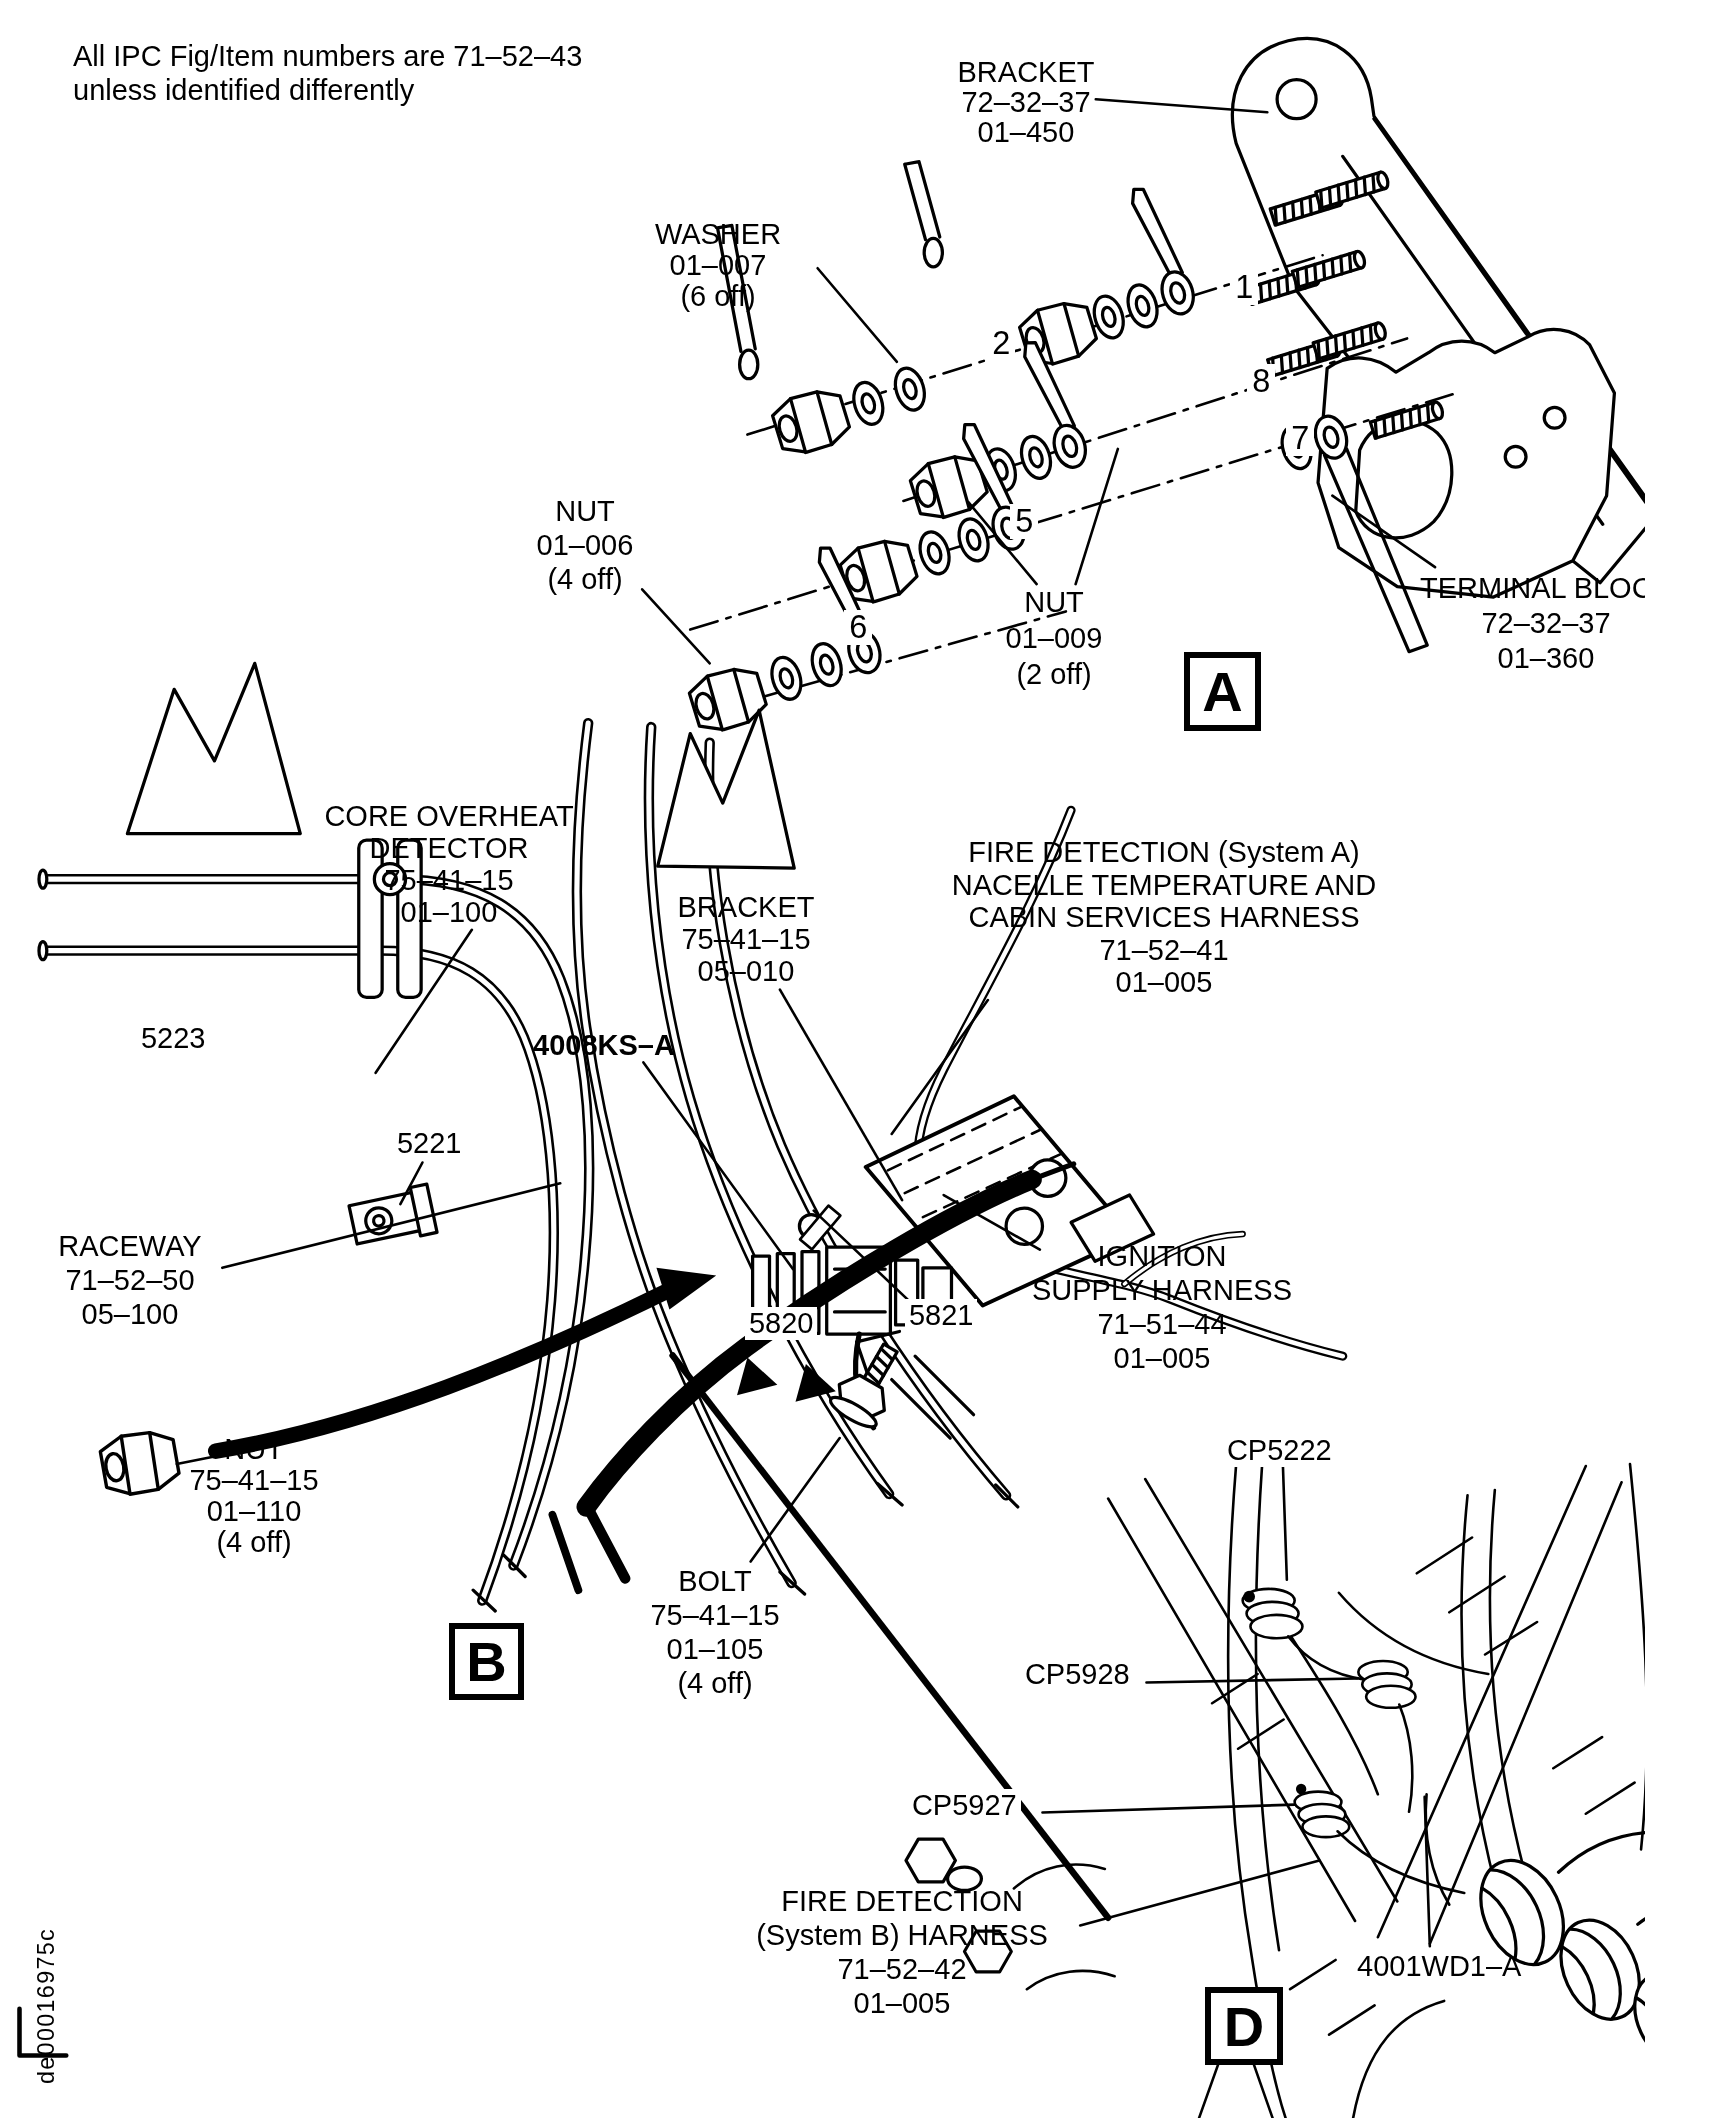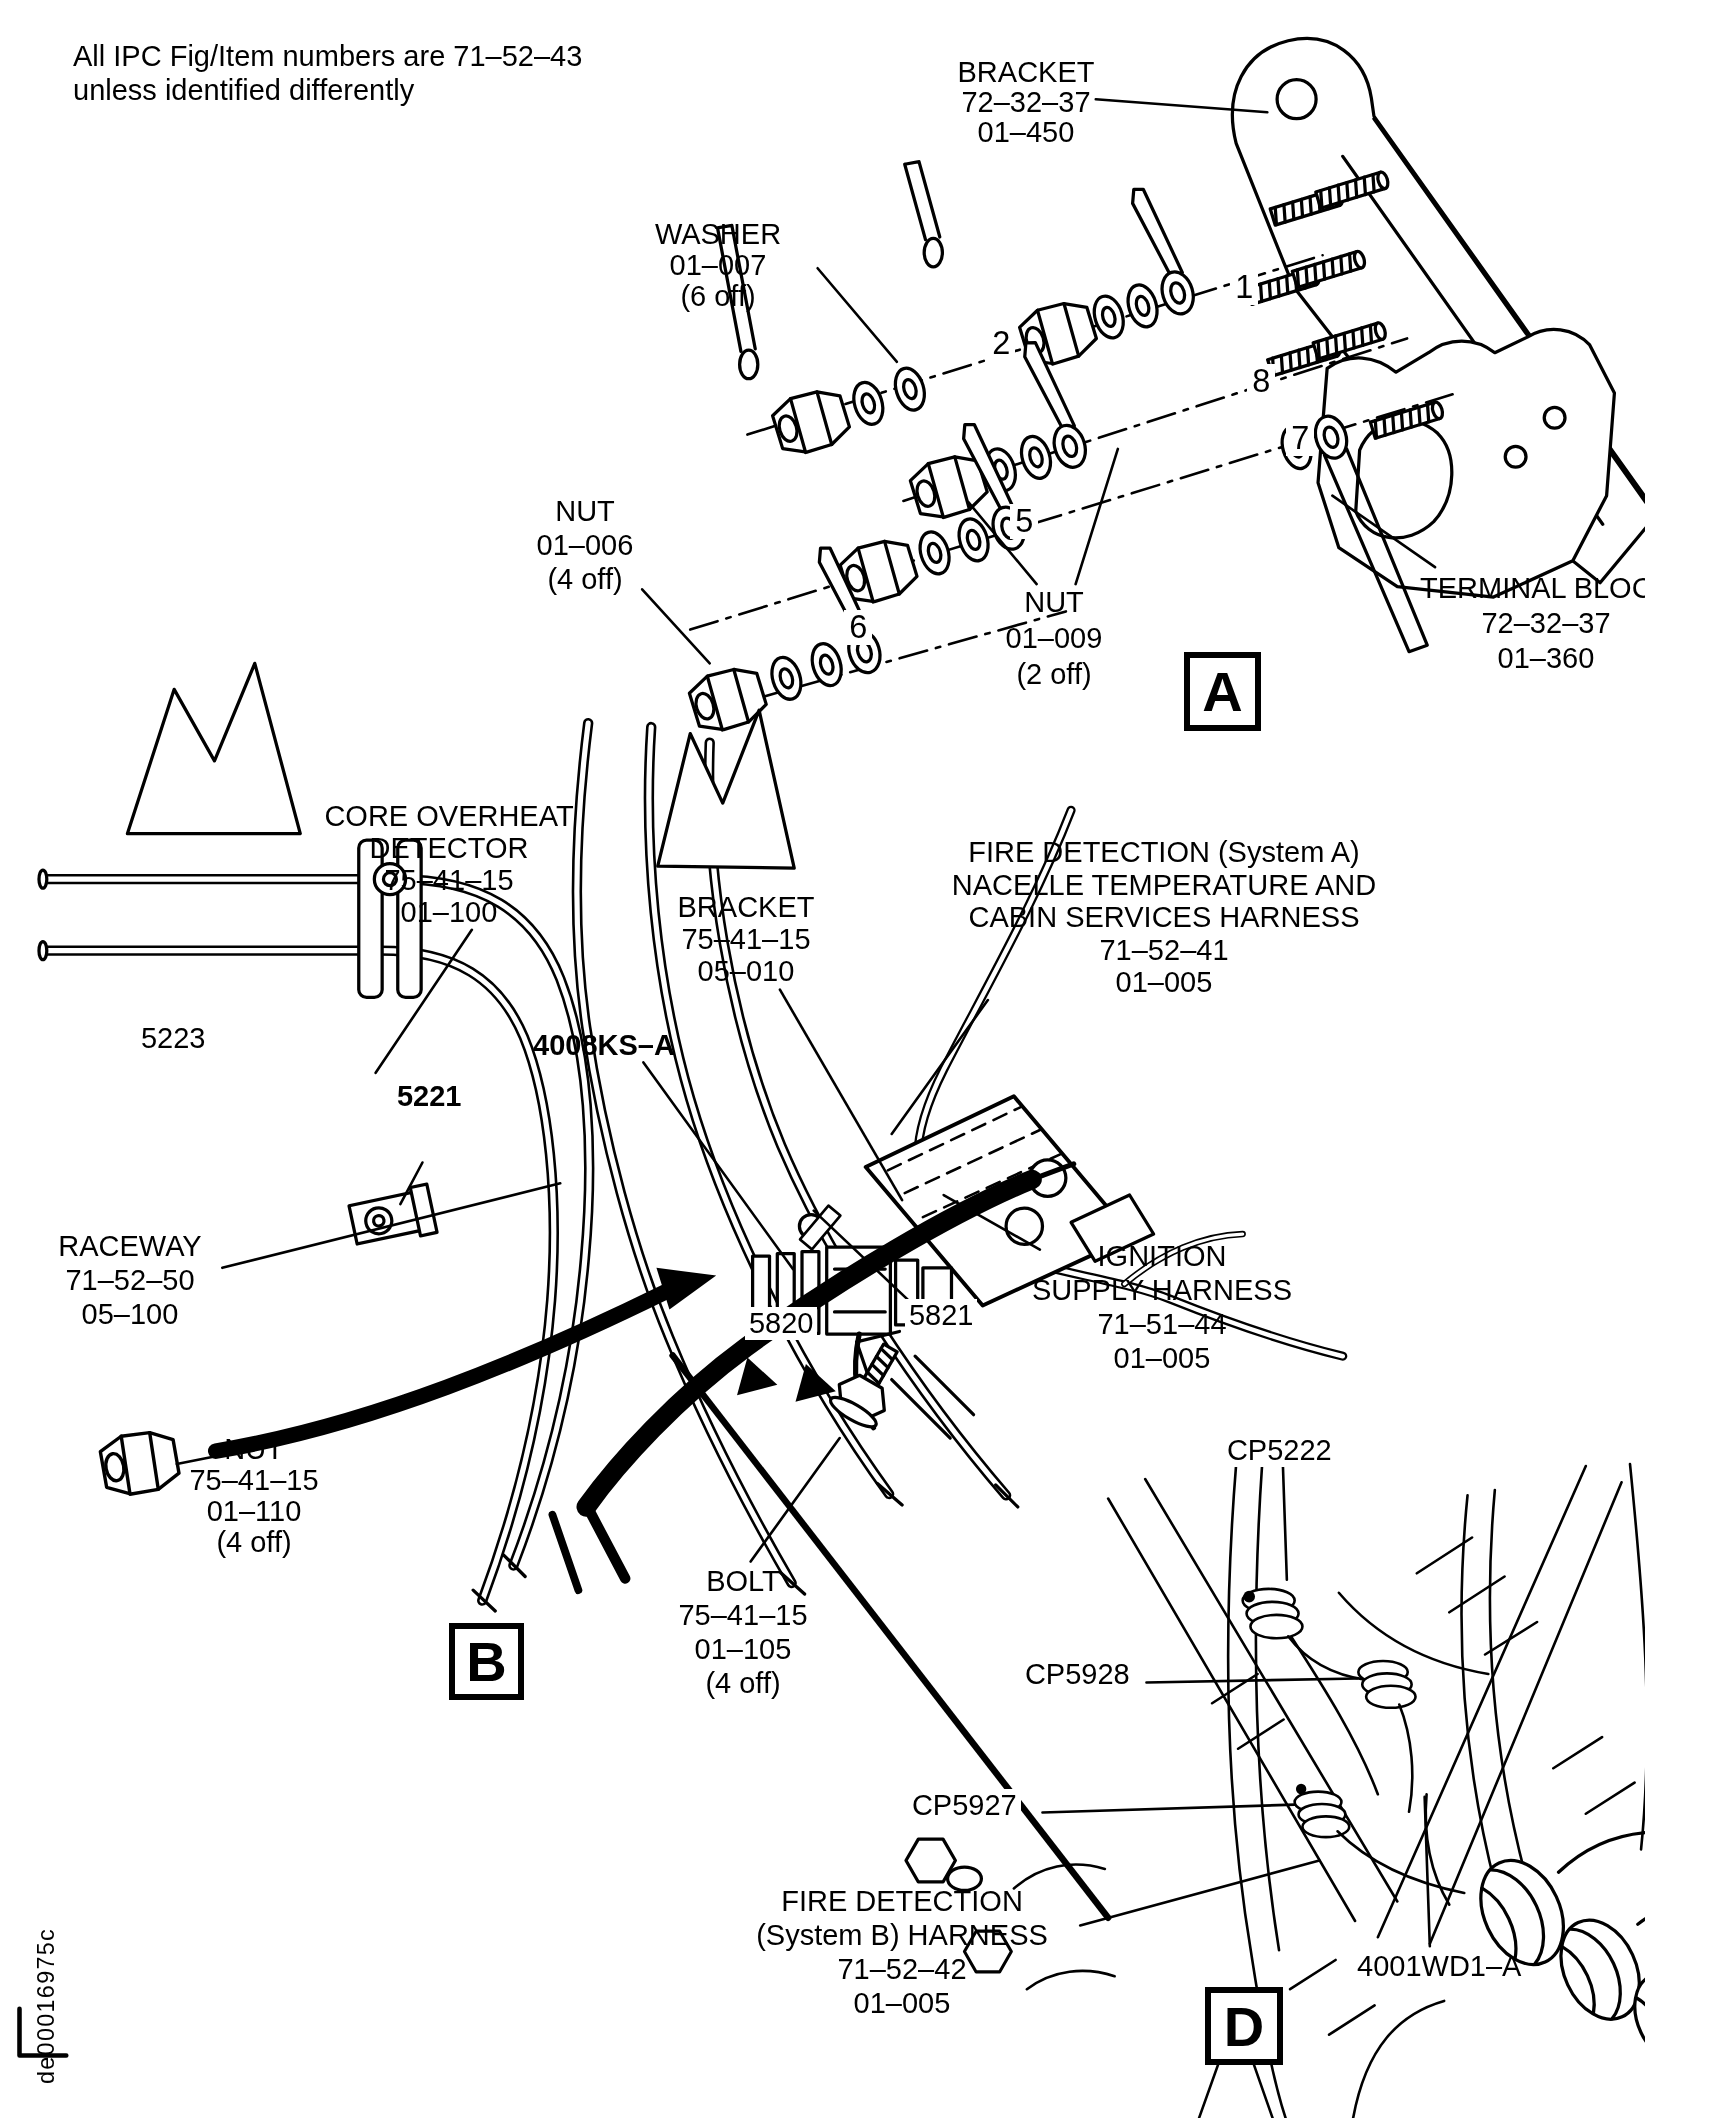--- a/index.html
+++ b/index.html
@@ -397,28 +397,28 @@
   <div>SUPPLY HARNESS</div>
   <div>71–51–44</div>
   <div>01–005</div>
 </div>
 <div class="lbl" style="left:254px;top:1434px;line-height:31px;">
   <div>NUT</div>
   <div>75–41–15</div>
   <div>01–110</div>
   <div>(4 off)</div>
 </div>
-<div class="lbl" style="left:715px;top:1564px;margin-left:28px;">
+<div class="lbl" style="left:715px;top:1564px;">
   <div>BOLT</div>
   <div>75–41–15</div>
   <div>01–105</div>
   <div>(4 off)</div>
 </div>
 <div class="ref" style="left:137px;top:1022px;">5223</div>
-<div class="ref" style="left:393px;top:1080px;font-weight:bold;">5221</div>
+<div class="ref" style="left:393px;top:1127px;">5221</div>
 <div class="ref" style="left:745px;top:1307px;">5820</div>
 <div class="ref" style="left:905px;top:1299px;">5821</div>
 <div class="secbox" style="left:449px;top:1623px;width:75px;height:77px;">B</div>
 
 <div class="ref" style="left:1223px;top:1434px;">CP5222</div>
 <div class="ref" style="left:1021px;top:1658px;">CP5928</div>
 <div class="ref" style="left:908px;top:1789px;">CP5927</div>
 <div class="lbl" style="left:902px;top:1884px;">
   <div>FIRE DETECTION</div>
   <div>(System B) HARNESS</div>

